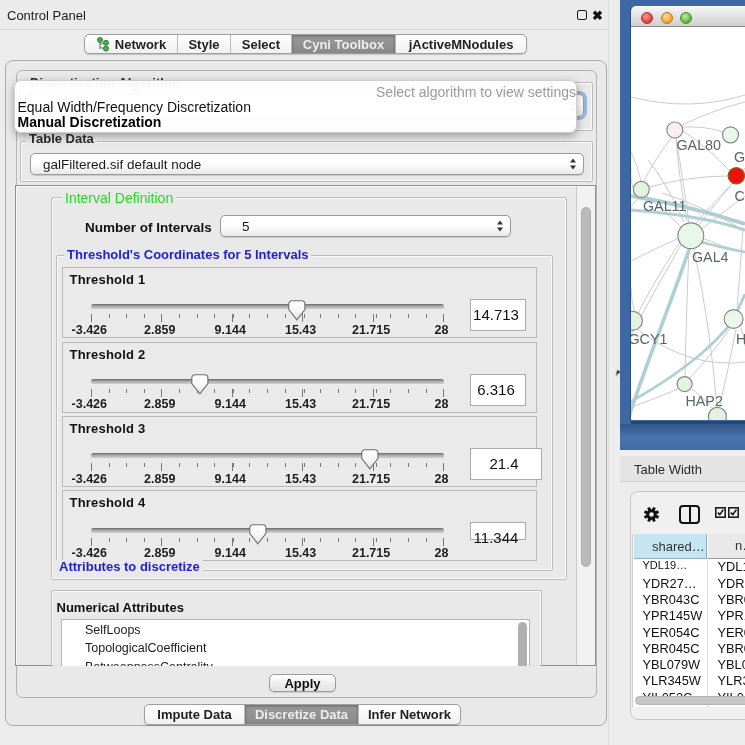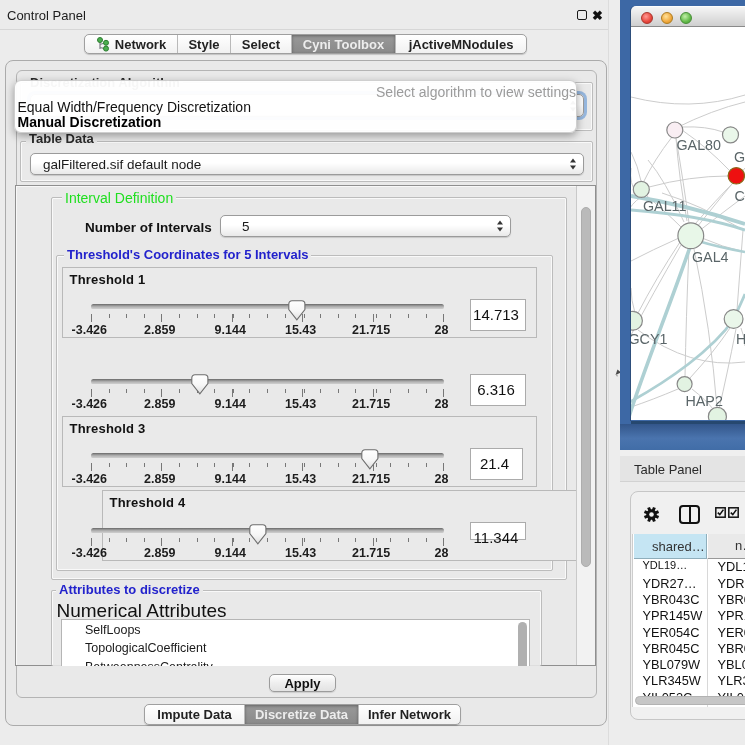--- a/index.html
+++ b/index.html
@@ -87,20 +87,23 @@
       <defs>
         <linearGradient id="tg295" x1="0" y1="0" x2="0" y2="1">
           <stop offset="0" stop-color="#ffffff"></stop>
           <stop offset="0.55" stop-color="#f6f6f6"></stop>
           <stop offset="1" stop-color="#dedede"></stop>
         </linearGradient>
       </defs>
       <path d="M0.8,9.6 L0.8,4 C0.8,2.2 2.2,0.8 4,0.8 L13.7,0.8 C15.5,0.8 16.9,2.2 16.9,4 L16.9,9.6 L8.85,19.8 Z" fill="url(#tg295)" stroke="#6e6e6e" stroke-width="1.1"></path>
     </svg>
 <div class="vbox" style="left:470px;top:299px;width:56px;height:32px;line-height:30px;">14.713</div>
+<div class="thblock" style="left:61.5px;top:342px;width:475px;height:71px;">
+<div class="thname">Threshold 2</div>
+</div>
 <div class="abs" style="left:90.8px;top:378.5px;width:353.2px;height:5px;border-radius:3px;background:linear-gradient(#686868,#a8a8a8 45%,#d4d4d4);box-shadow:inset 0 -1px 0 #c9c9c9;"></div>
 <div class="abs" style="left:90.8px;top:388.5px;width:353.7px;height:4px;background:repeating-linear-gradient(90deg,#777 0,#777 1px,transparent 1px,transparent 17.61px),repeating-linear-gradient(90deg,transparent 0,transparent 70.44px,#777 70.44px,#777 71.44px);"></div>
 <div class="abs" style="left:90.8px;top:388.5px;width:353.7px;height:8px;background:repeating-linear-gradient(90deg,#777 0,#777 1px,transparent 1px,transparent 70.44px);"></div>
 <div class="tlabel" style="left:89.3px;top:397.0px;">-3.426</div>
 <div class="tlabel" style="left:159.7px;top:397.0px;">2.859</div>
 <div class="tlabel" style="left:230.2px;top:397.0px;">9.144</div>
 <div class="tlabel" style="left:300.6px;top:397.0px;">15.43</div>
 <div class="tlabel" style="left:371.1px;top:397.0px;">21.715</div>
 <div class="tlabel" style="left:441.5px;top:397.0px;">28</div>
 <svg class="abs" style="left:190.7px;top:374px;" width="18" height="21" viewBox="0 0 18 21">
@@ -129,22 +132,22 @@
 <svg class="abs" style="left:361.1px;top:449px;" width="18" height="21" viewBox="0 0 18 21">
       <defs>
         <linearGradient id="tg369" x1="0" y1="0" x2="0" y2="1">
           <stop offset="0" stop-color="#ffffff"></stop>
           <stop offset="0.55" stop-color="#f6f6f6"></stop>
           <stop offset="1" stop-color="#dedede"></stop>
         </linearGradient>
       </defs>
       <path d="M0.8,9.6 L0.8,4 C0.8,2.2 2.2,0.8 4,0.8 L13.7,0.8 C15.5,0.8 16.9,2.2 16.9,4 L16.9,9.6 L8.85,19.8 Z" fill="url(#tg369)" stroke="#6e6e6e" stroke-width="1.1"></path>
     </svg>
-<div class="vbox" style="left:470px;top:448px;width:53px;height:32px;line-height:30px;">21.4</div>
-<div class="thblock" style="left:61.5px;top:490px;width:475px;height:71px;margin-left:40px;">
+<div class="vbox" style="left:470px;top:448px;width:72px;height:32px;line-height:30px;">21.4</div>
+<div class="thblock" style="left:61.5px;top:490px;width:475px;height:71px;">
 <div class="thname">Threshold 4</div>
 </div>
 <div class="abs" style="left:90.8px;top:527.5px;width:353.2px;height:5px;border-radius:3px;background:linear-gradient(#686868,#a8a8a8 45%,#d4d4d4);box-shadow:inset 0 -1px 0 #c9c9c9;"></div>
 <div class="abs" style="left:90.8px;top:537.5px;width:353.7px;height:4px;background:repeating-linear-gradient(90deg,#777 0,#777 1px,transparent 1px,transparent 17.61px),repeating-linear-gradient(90deg,transparent 0,transparent 70.44px,#777 70.44px,#777 71.44px);"></div>
 <div class="abs" style="left:90.8px;top:537.5px;width:353.7px;height:8px;background:repeating-linear-gradient(90deg,#777 0,#777 1px,transparent 1px,transparent 70.44px);"></div>
 <div class="tlabel" style="left:89.3px;top:546.0px;">-3.426</div>
 <div class="tlabel" style="left:159.7px;top:546.0px;">2.859</div>
 <div class="tlabel" style="left:230.2px;top:546.0px;">9.144</div>
 <div class="tlabel" style="left:300.6px;top:546.0px;">15.43</div>
 <div class="tlabel" style="left:371.1px;top:546.0px;">21.715</div>
@@ -154,22 +157,22 @@
         <linearGradient id="tg256" x1="0" y1="0" x2="0" y2="1">
           <stop offset="0" stop-color="#ffffff"></stop>
           <stop offset="0.55" stop-color="#f6f6f6"></stop>
           <stop offset="1" stop-color="#dedede"></stop>
         </linearGradient>
       </defs>
       <path d="M0.8,9.6 L0.8,4 C0.8,2.2 2.2,0.8 4,0.8 L13.7,0.8 C15.5,0.8 16.9,2.2 16.9,4 L16.9,9.6 L8.85,19.8 Z" fill="url(#tg256)" stroke="#6e6e6e" stroke-width="1.1"></path>
     </svg>
 <div class="vbox" style="left:470px;top:522px;width:56px;height:18px;line-height:30px;">11.344</div>
 <div class="abs groupbox" style="left:51px;top:590px;width:491px;height:76px;border-bottom:none;"></div>
-<div class="abs gtitle" style="left:56px;top:583px;font-weight:700;color:#2222cc;">Attributes to discretize</div>
-<div class="abs" style="left:56.5px;top:600px;font-size:19px;font-weight:400;color:#111;text-align:right;">Numerical Attributes</div>
+<div class="abs gtitle" style="left:56px;top:560px;font-weight:700;color:#2222cc;">Attributes to discretize</div>
+<div class="abs" style="left:56.5px;top:600px;font-size:13px;font-weight:700;color:#111;text-align:right;">Numerical Attributes</div>
 <div class="abs" style="left:61px;top:619px;width:469px;height:47px;background:#fff;border:1px solid #b5b5b5;border-bottom:none;overflow:hidden;">
       <div style="font-size:12.5px;color:#1a1a1a;padding:1px 0 0 23px;line-height:18.3px;">SelfLoops<br>TopologicalCoefficient<br>BetweennessCentrality</div>
       <div style="position:absolute;right:2.5px;top:2px;width:9px;height:60px;background:#b0b0b0;border-radius:5px;"></div>
     </div>
 <div class="abs" style="left:576px;top:186px;width:19px;height:479px;background:#f2f2f2;border-left:1px solid #c9c9c9;"></div>
 <div class="abs" style="left:580.5px;top:207px;width:10.5px;height:360px;background:#bababa;border:1px solid #adadad;border-radius:6px;"></div>
 <div class="abs" style="left:269px;top:673.5px;width:67px;height:18.5px;border:1px solid #9c9c9c;border-radius:5px;background:linear-gradient(#ffffff,#eeeeee 50%,#e3e3e3);text-align:center;font-size:13px;font-weight:700;color:#111;line-height:17px;box-shadow:0 1px 1px rgba(0,0,0,0.12);">Apply</div>
 <div class="abs seg" style="left:84px;top:34px;height:20px;">
       <div style="width:93px;"><svg width="14" height="15" viewBox="0 0 14 15" style="margin-right:5px;">
           <path d="M4 3.5 V12 M4 7.5 L9 5.8 M4 10.5 L9 11.6" stroke="#7b7f84" stroke-width="1.2" fill="none"></path>
@@ -260,21 +263,21 @@
           <text x="628.5" y="344.0" font-family="Liberation Sans,sans-serif" font-size="14.3" fill="#5a6568">GCY1</text>
           <text x="736.0" y="344.0" font-family="Liberation Sans,sans-serif" font-size="14.3" fill="#5a6568">H</text>
           <text x="685.5" y="406.0" font-family="Liberation Sans,sans-serif" font-size="14.3" fill="#5a6568">HAP2</text>
         </svg>
       </div>
     </div>
 <div class="abs" style="left:631px;top:421px;width:114px;height:3px;background:#26486f;"></div>
 <div class="abs" style="left:620px;top:424px;width:125px;height:26px;background:linear-gradient(#33568a,#4a74ae 55%,#416da7);"></div>
 <div class="abs" style="left:620px;top:450px;width:125px;height:6px;background:#efefef;"></div>
 <div class="abs" style="left:620px;top:456px;width:125px;height:26px;background:#e4e4e4;border-bottom:1px solid #d2d2d2;"></div>
-<div class="abs" style="left:634px;top:462px;font-size:13px;color:#2a2a2a;">Table Panel</div>
+<div class="abs" style="left:634px;top:462px;font-size:13px;color:#2a2a2a;">Table Width</div>
 <div class="abs" style="left:620px;top:482px;width:125px;height:263px;background:#ececec;"></div>
 <div class="abs" style="left:630px;top:491px;width:130px;height:229px;background:#f0f0f0;border:1px solid #c6c6c6;border-radius:8px;"></div>
 <svg class="abs" style="left:643px;top:506px;" width="17" height="17" viewBox="0 0 17 17">
       <g stroke="#111" stroke-width="3">
         <line x1="11.73" y1="9.84" x2="15.52" y2="11.41"></line>
         <line x1="9.84" y1="11.73" x2="11.41" y2="15.52"></line>
         <line x1="7.16" y1="11.73" x2="5.59" y2="15.52"></line>
         <line x1="5.27" y1="9.84" x2="1.48" y2="11.41"></line>
         <line x1="5.27" y1="7.16" x2="1.48" y2="5.59"></line>
         <line x1="7.16" y1="5.27" x2="5.59" y2="1.48"></line>

